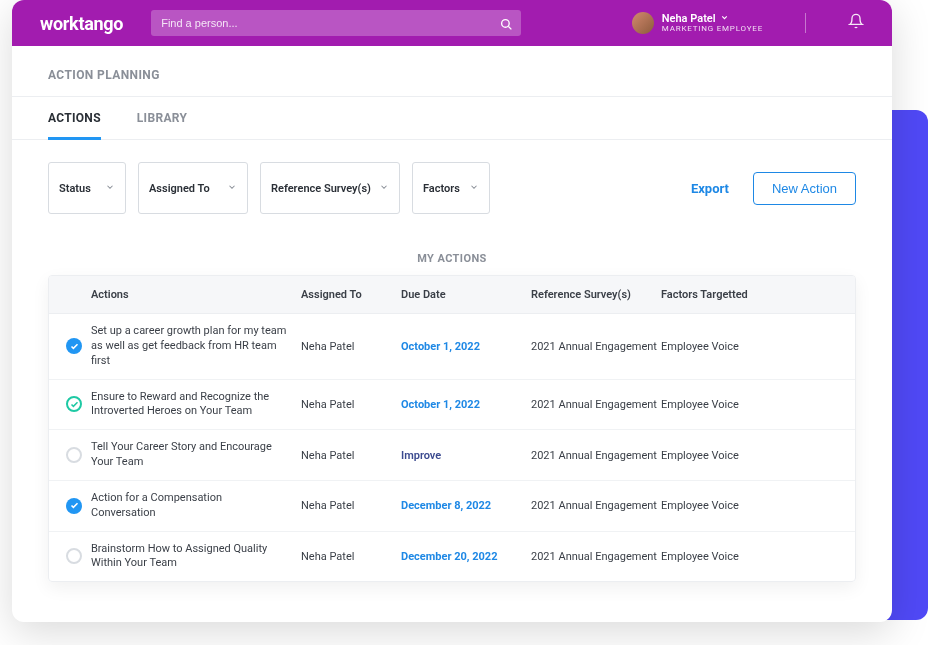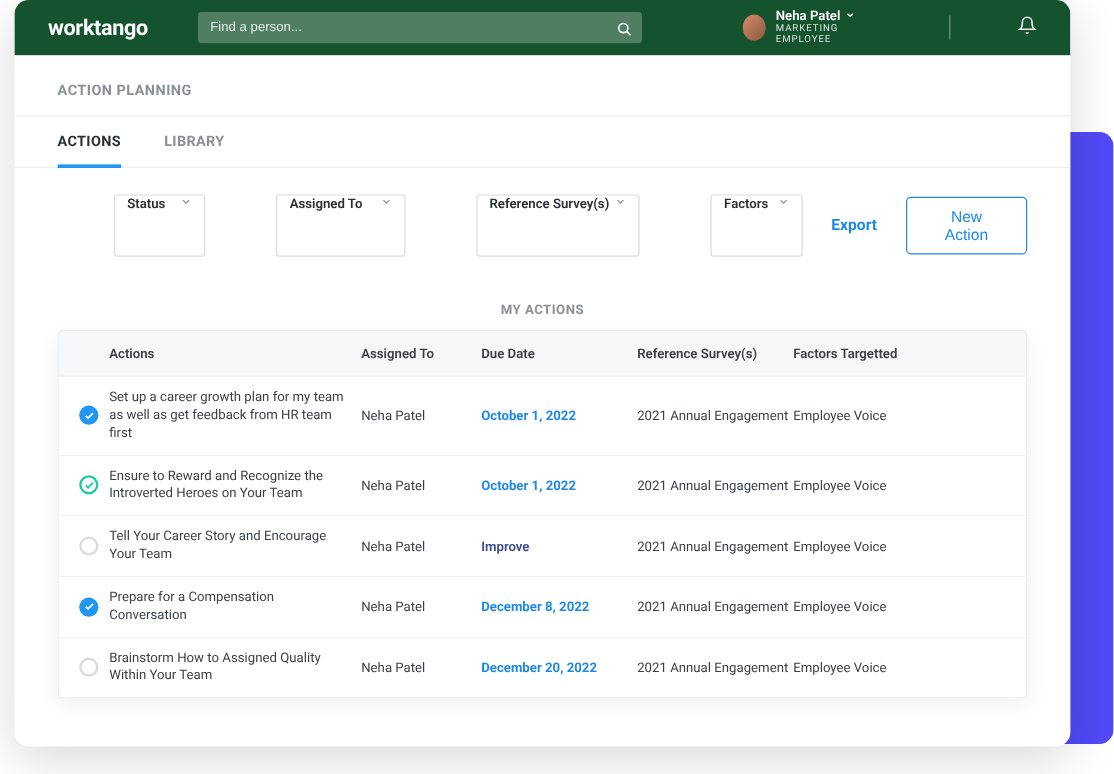--- a/index.html
+++ b/index.html
@@ -1,40 +1,40 @@
 <!DOCTYPE html>
 <html><head>
 <meta charset="utf-8">
 <style>
 * { box-sizing: border-box; margin: 0; padding: 0; }
 body { font-family: -apple-system, BlinkMacSystemFont, "Segoe UI", Roboto, Arial, sans-serif; background: #fff; width: 928px; height: 645px; position: relative; overflow: hidden; }
 .bg-purple { position: absolute; right: 0; top: 110px; width: 300px; height: 510px; background: #5049f6; border-radius: 12px; z-index: 0; }
 .app-window { position: absolute; left: 12px; top: 0; width: 880px; background: #fff; border-radius: 12px; overflow: hidden; box-shadow: 0 10px 40px rgba(0,0,0,0.15); z-index: 1; }
-.topbar { background: #14532d; height: 46px; display: flex; align-items: center; padding: 0 28px; gap: 42px; }
+.topbar { background: #a21caf; height: 46px; display: flex; align-items: center; padding: 0 28px; gap: 28px; }
 .logo { color: #fff; font-weight: 700; font-size: 18px; letter-spacing: -0.3px; }
 .search-wrap { flex: 0 0 370px; position: relative; border-radius: 12px; }
 .search-input { width: 100%; height: 26px; background: rgba(255,255,255,0.25); border: none; border-radius: 3px; padding: 0 30px 0 10px; color: #fff; font-size: 11px; }
 .search-input::placeholder { color: rgba(255,255,255,0.85); }
 .search-icon { position: absolute; right: 8px; top: 6px; color: #fff; }
 .topbar-spacer { flex: 1; }
 .user-area { display: flex; align-items: center; gap: 8px; color: #fff; }
 .avatar { width: 22px; height: 22px; border-radius: 50%; background: linear-gradient(135deg,#d48a6e,#8b5a3c); }
 .user-text { line-height: 1.1; }
 .user-name { font-size: 11px; font-weight: 600; display: flex; align-items: center; gap: 4px; }
 .user-role { font-size: 8px; letter-spacing: 0.8px; opacity: 0.85; text-transform: uppercase; }
 .divider { width: 1px; height: 20px; background: rgba(255,255,255,0.4); margin: 0 14px; }
 .bell { color: #fff; opacity: 0.9; cursor: pointer; }
 .content { padding: 22px 0 40px 0; }
 .page-header { font-size: 12px; font-weight: 700; color: #8a8f98; letter-spacing: 0.4px; padding: 0 36px 14px 36px; }
 .tabs-row { display: flex; gap: 36px; padding: 0 36px; border-top: 1px solid #eceef1; border-bottom: 1px solid #eceef1; }
 .tab { font-size: 12px; font-weight: 700; color: #8a8f98; padding: 14px 0; cursor: pointer; position: relative; letter-spacing: 0.3px; }
 .tab.active { color: #2a2f36; }
 .tab.active::after { content: ""; position: absolute; left: 0; right: 0; bottom: -1px; height: 3px; background: #2196f3; }
 .toolbar { display: flex; align-items: center; gap: 12px; padding: 22px 36px 10px 36px; }
-.filter { border: 1px solid #d8dce1; border-radius: 3px; height: 52px; display: flex; align-items: flex-start; justify-content: space-between; padding: 0 10px; font-size: 11px; color: #2a2f36; font-weight: 600; cursor: pointer; background: #fff; margin-left: 47px; }
+.filter { border: 1px solid #d8dce1; border-radius: 3px; height: 52px; display: flex; align-items: center; justify-content: space-between; padding: 0 10px; font-size: 11px; color: #2a2f36; font-weight: 600; cursor: pointer; background: #fff; }
 .filter.sm { width: 78px; }
 .filter.md { width: 110px; }
 .filter.lg { width: 140px; }
 .chev { color: #8a8f98; }
 .toolbar-spacer { flex: 1; }
 .export { color: #1e88e5; font-weight: 700; font-size: 13px; cursor: pointer; margin-right: 12px; }
 .new-action { border: 1px solid #1e88e5; color: #1e88e5; background: #fff; border-radius: 4px; padding: 8px 18px; font-size: 13px; font-weight: 400; cursor: pointer; }
 .section-title { font-size: 11px; font-weight: 700; color: #8a8f98; letter-spacing: 0.4px; padding: 28px 36px 10px 36px; text-align: center; }
 .table-card { margin: 0 36px; border: 1px solid #eceef1; border-radius: 4px; box-shadow: 0 6px 18px rgba(0,0,0,0.06); overflow: hidden; }
 .thead { display: grid; grid-template-columns: 34px 210px 100px 130px 130px 150px; background: #f6f7f9; border-bottom: 1px solid #eceef1; padding: 12px 8px; font-size: 11px; color: #3a3f47; font-weight: 600; }
@@ -181,21 +181,21 @@
             <div>Employee Voice</div>
           </div>
           <div class="trow">
             <div>
               <div class="status-dot done">
                 <svg width="9" height="9" viewBox="0 0 24 24" fill="none" stroke="#fff" stroke-width="4">
                   <polyline points="20 6 9 17 4 12"></polyline>
                 </svg>
               </div>
             </div>
-            <div class="action-text">Prepare for a Compensation Conversation</div>
+            <div class="action-text">Action for a Compensation Conversation</div>
             <div>Neha Patel</div>
             <div class="due-date blue">December 8, 2022</div>
             <div>2021 Annual Engagement</div>
             <div>Employee Voice</div>
           </div>
           <div class="trow">
             <div>
               <div class="status-dot open"></div>
             </div>
             <div class="action-text">Brainstorm How to Assigned Quality Within Your Team</div>

